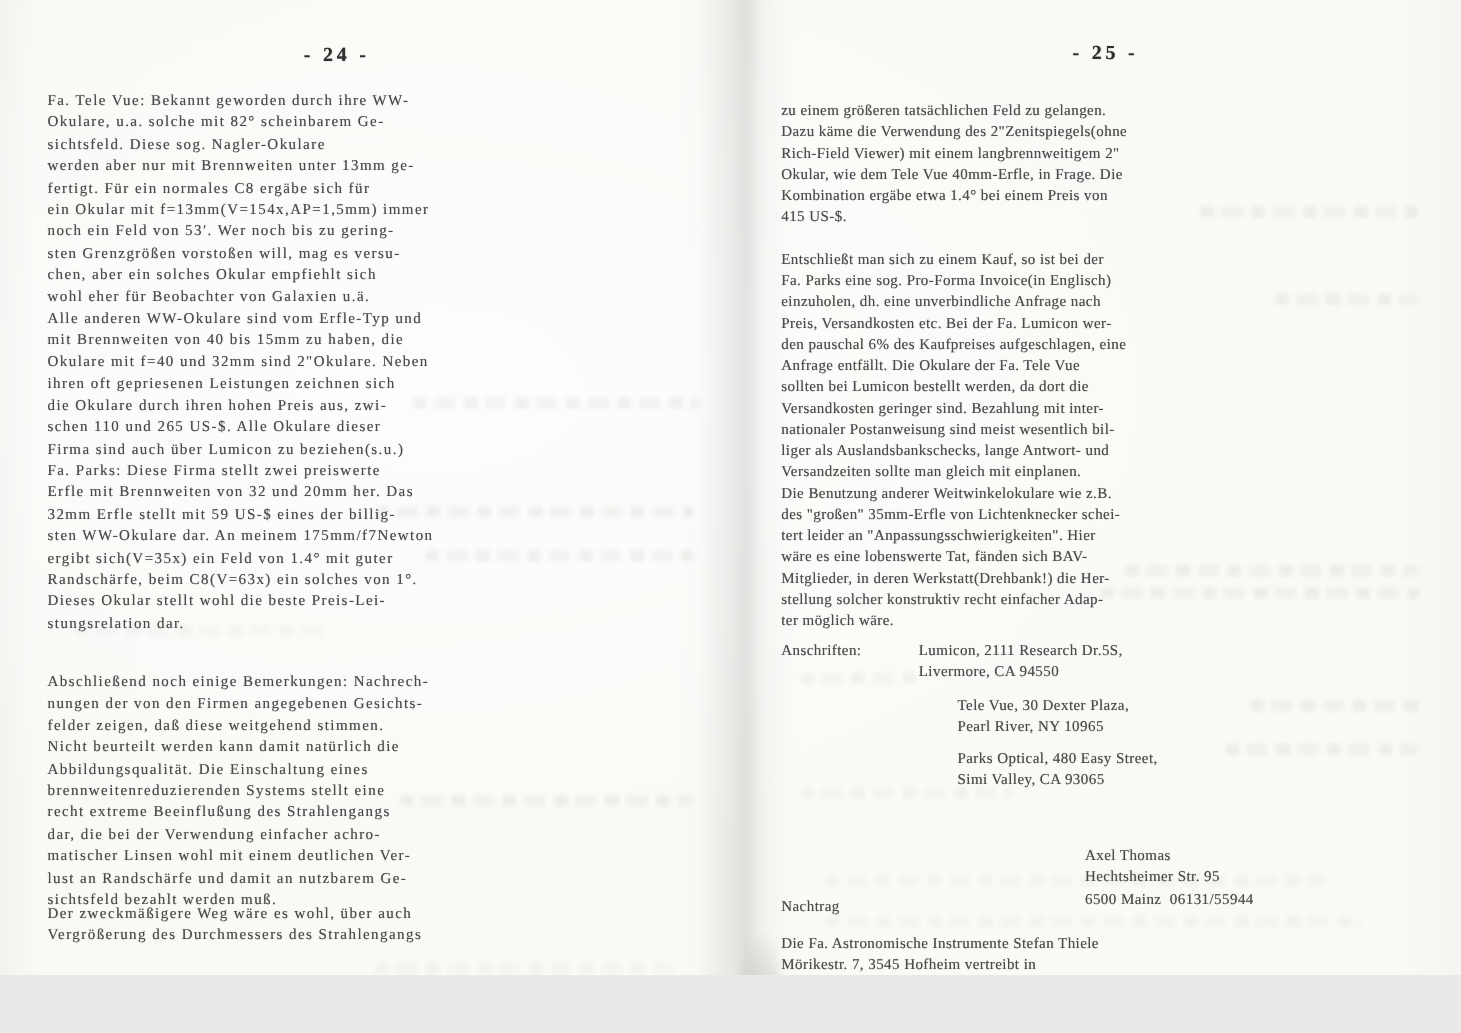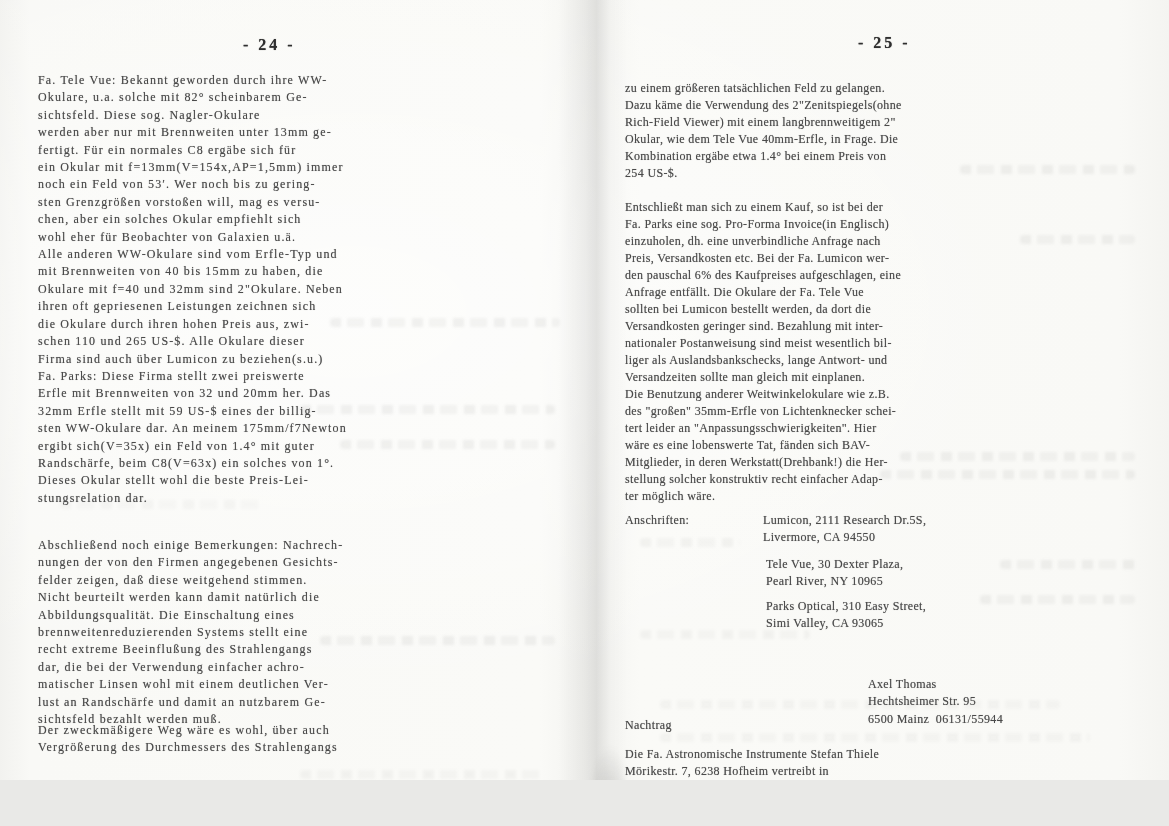--- a/index.html
+++ b/index.html
@@ -118,21 +118,21 @@
   </div>
 
   <div class="page-right">
     <div class="page-number" style="left:858px; top:34px;">- 25 -</div>
 
     <div class="typewriter tw-right" style="left:625px; top:80px;">zu einem größeren tatsächlichen Feld zu gelangen.
 Dazu käme die Verwendung des 2"Zenitspiegels(ohne
 Rich-Field Viewer) mit einem langbrennweitigem 2"
 Okular, wie dem Tele Vue 40mm-Erfle, in Frage. Die
 Kombination ergäbe etwa 1.4° bei einem Preis von
-254 US-$.</div>
+415 US-$.</div>
 
     <div class="typewriter tw-right" style="left:625px; top:199px;">Entschließt man sich zu einem Kauf, so ist bei der
 Fa. Parks eine sog. Pro-Forma Invoice(in Englisch)
 einzuholen, dh. eine unverbindliche Anfrage nach
 Preis, Versandkosten etc. Bei der Fa. Lumicon wer-
 den pauschal 6% des Kaufpreises aufgeschlagen, eine
 Anfrage entfällt. Die Okulare der Fa. Tele Vue
 sollten bei Lumicon bestellt werden, da dort die
 Versandkosten geringer sind. Bezahlung mit inter-
 nationaler Postanweisung sind meist wesentlich bil-
@@ -141,37 +141,37 @@
 Die Benutzung anderer Weitwinkelokulare wie z.B.
 des "großen" 35mm-Erfle von Lichtenknecker schei-
 tert leider an "Anpassungsschwierigkeiten". Hier
 wäre es eine lobenswerte Tat, fänden sich BAV-
 Mitglieder, in deren Werkstatt(Drehbank!) die Her-
 stellung solcher konstruktiv recht einfacher Adap-
 ter möglich wäre.</div>
 
     <div class="typewriter tw-right" style="left:625px; top:512px;">Anschriften:</div>
 
-    <div class="typewriter tw-right" style="left:763px; top:512px;">Lumicon, 2111 Research Dr.5S,
+    <div class="typewriter tw-right" style="left:735px; top:512px;">Lumicon, 2111 Research Dr.5S,
 Livermore, CA 94550</div>
 
     <div class="typewriter tw-right" style="left:766px; top:556px;">Tele Vue, 30 Dexter Plaza,
 Pearl River, NY 10965</div>
 
-    <div class="typewriter tw-right" style="left:766px; top:598px;">Parks Optical, 310 Easy Street,
+    <div class="typewriter tw-right" style="left:766px; top:598px;">Parks Optical, 480 Easy Street,
 Simi Valley, CA 93065</div>
 
     <div class="typewriter tw-right" style="left:868px; top:656px; line-height:17.4px;margin-top:20px;">Axel Thomas
 Hechtsheimer Str. 95
 6500 Mainz  06131/55944</div>
 
     <div class="typewriter tw-right" style="left:625px; top:717px;">Nachtrag</div>
 
     <div class="typewriter tw-right" style="left:625px; top:746px;">Die Fa. Astronomische Instrumente Stefan Thiele
-Mörikestr. 7, 6238 Hofheim vertreibt in</div>
+Mörikestr. 7, 3545 Hofheim vertreibt in</div>
   </div>
 
   <div class="ghost" style="left:330px; top:318px; width:230px;"></div>
   <div class="ghost" style="left:300px; top:405px; width:255px;"></div>
   <div class="ghost" style="left:340px; top:440px; width:215px;"></div>
   <div class="ghost" style="left:60px;  top:500px; width:200px; opacity:0.18;"></div>
   <div class="ghost" style="left:320px; top:636px; width:235px;"></div>
   <div class="ghost" style="left:300px; top:770px; width:240px; opacity:0.22;"></div>
   <div class="ghost" style="left:960px;  top:165px; width:175px;"></div>
   <div class="ghost" style="left:1020px; top:235px; width:115px;"></div>

